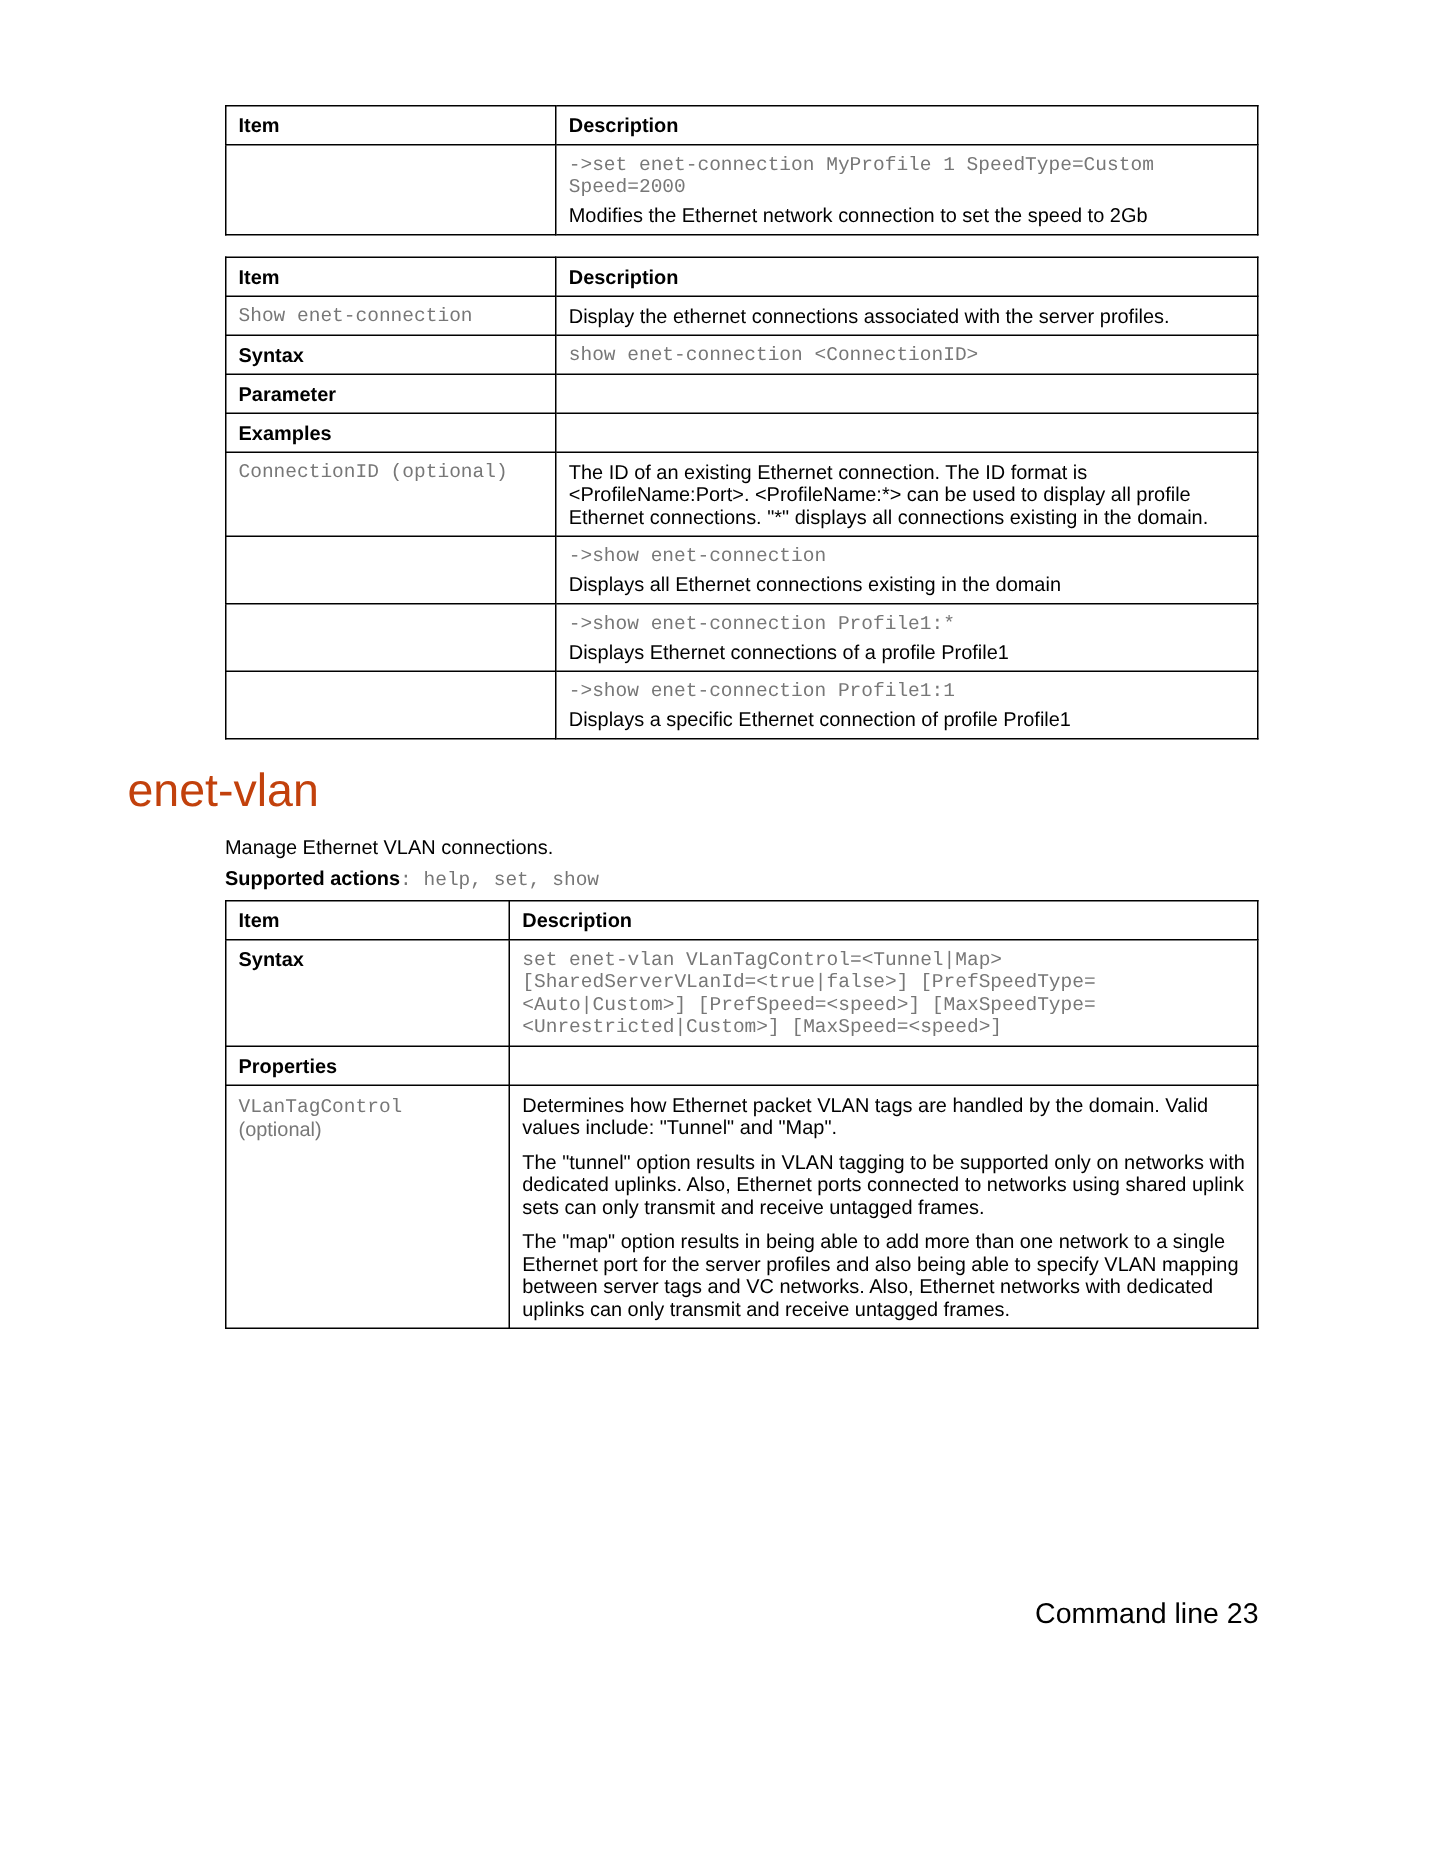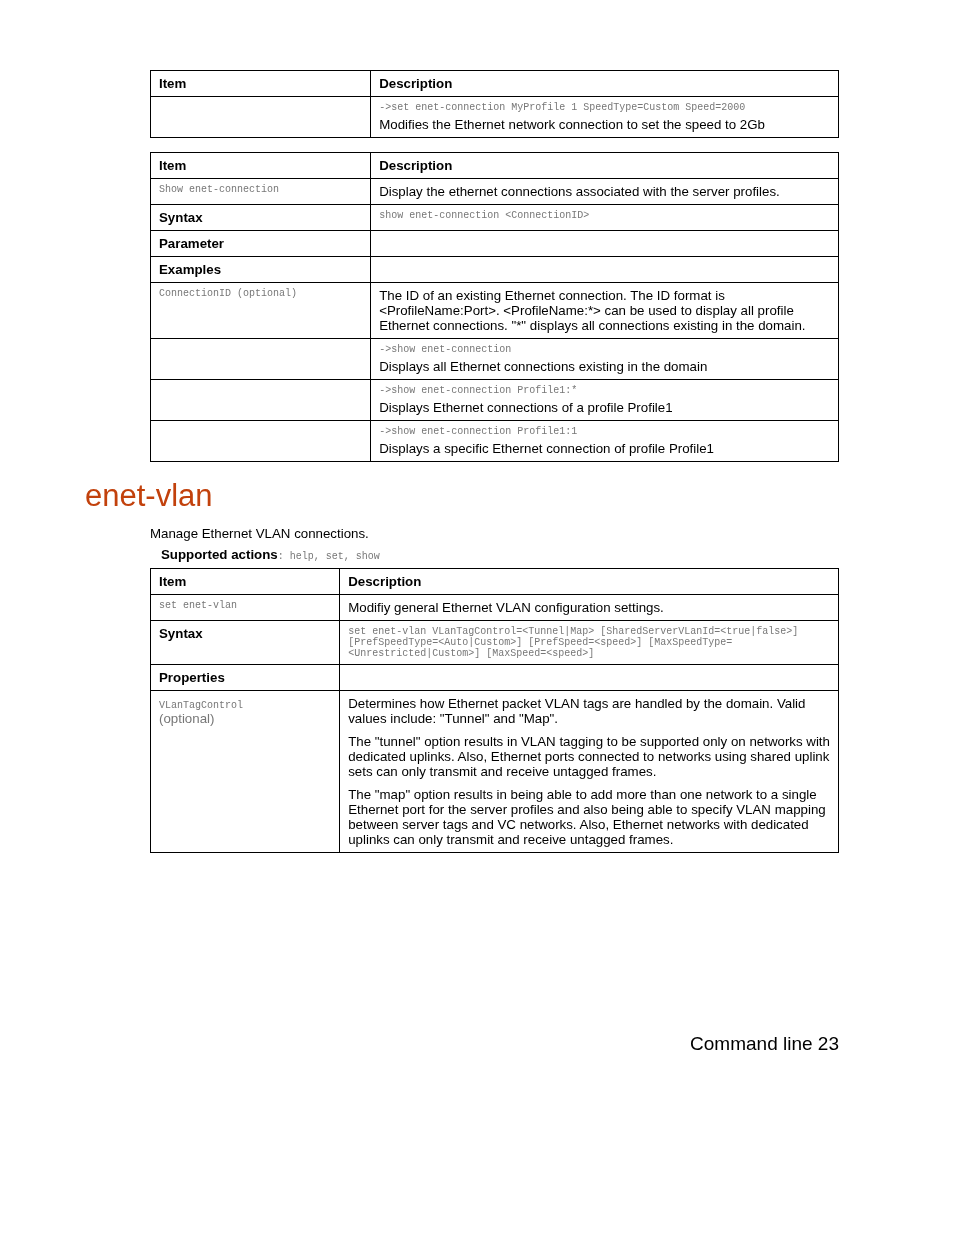--- a/index.html
+++ b/index.html
@@ -27,25 +27,25 @@
   th {
     font-weight: bold;
     margin-top: 40px;
   }
   .col1 { width: 32%; }
   .col2 { width: 68%; }
   .t3 .col1 { width: 27.5%; }
   .t3 .col2 { width: 72.5%; }
   .mono {
     font-family: "Courier New", monospace;
-    font-size: 10px;
+    font-size: 13px;
     color: #777;
   }
   .grey { color: #777; }
-  .bold { font-weight: bold; margin-left: 11px; }
+  .bold { font-weight: bold; }
   h2.section {
     font-family: Arial, sans-serif;
     font-weight: normal;
     color: #c2410c;
     font-size: 31px;
     margin: 16px 0 12px -65px;
   }
   p.body {
     margin: 6px 0;
   }
@@ -136,24 +136,20 @@
   <span class="bold">Supported actions</span><span class="mono">: help, set, show</span>
 </p>
 
 <table class="t3">
   <tbody>
       <tr>
     <th class="col1">Item</th>
     <th class="col2">Description</th>
   </tr>
   <tr>
-    <td class="mono">set enet-vlan</td>
-    <td>Modifiy general Ethernet VLAN configuration settings.</td>
-  </tr>
-  <tr>
     <td class="bold">Syntax</td>
     <td class="mono">set enet-vlan VLanTagControl=&lt;Tunnel|Map&gt; [SharedServerVLanId=&lt;true|false&gt;] [PrefSpeedType=&lt;Auto|Custom&gt;] [PrefSpeed=&lt;speed&gt;] [MaxSpeedType=&lt;Unrestricted|Custom&gt;] [MaxSpeed=&lt;speed&gt;]</td>
   </tr>
   <tr>
     <td class="bold">Properties</td>
     <td></td>
   </tr>
   <tr>
     <td>
       <span class="mono">VLanTagControl</span><br>

